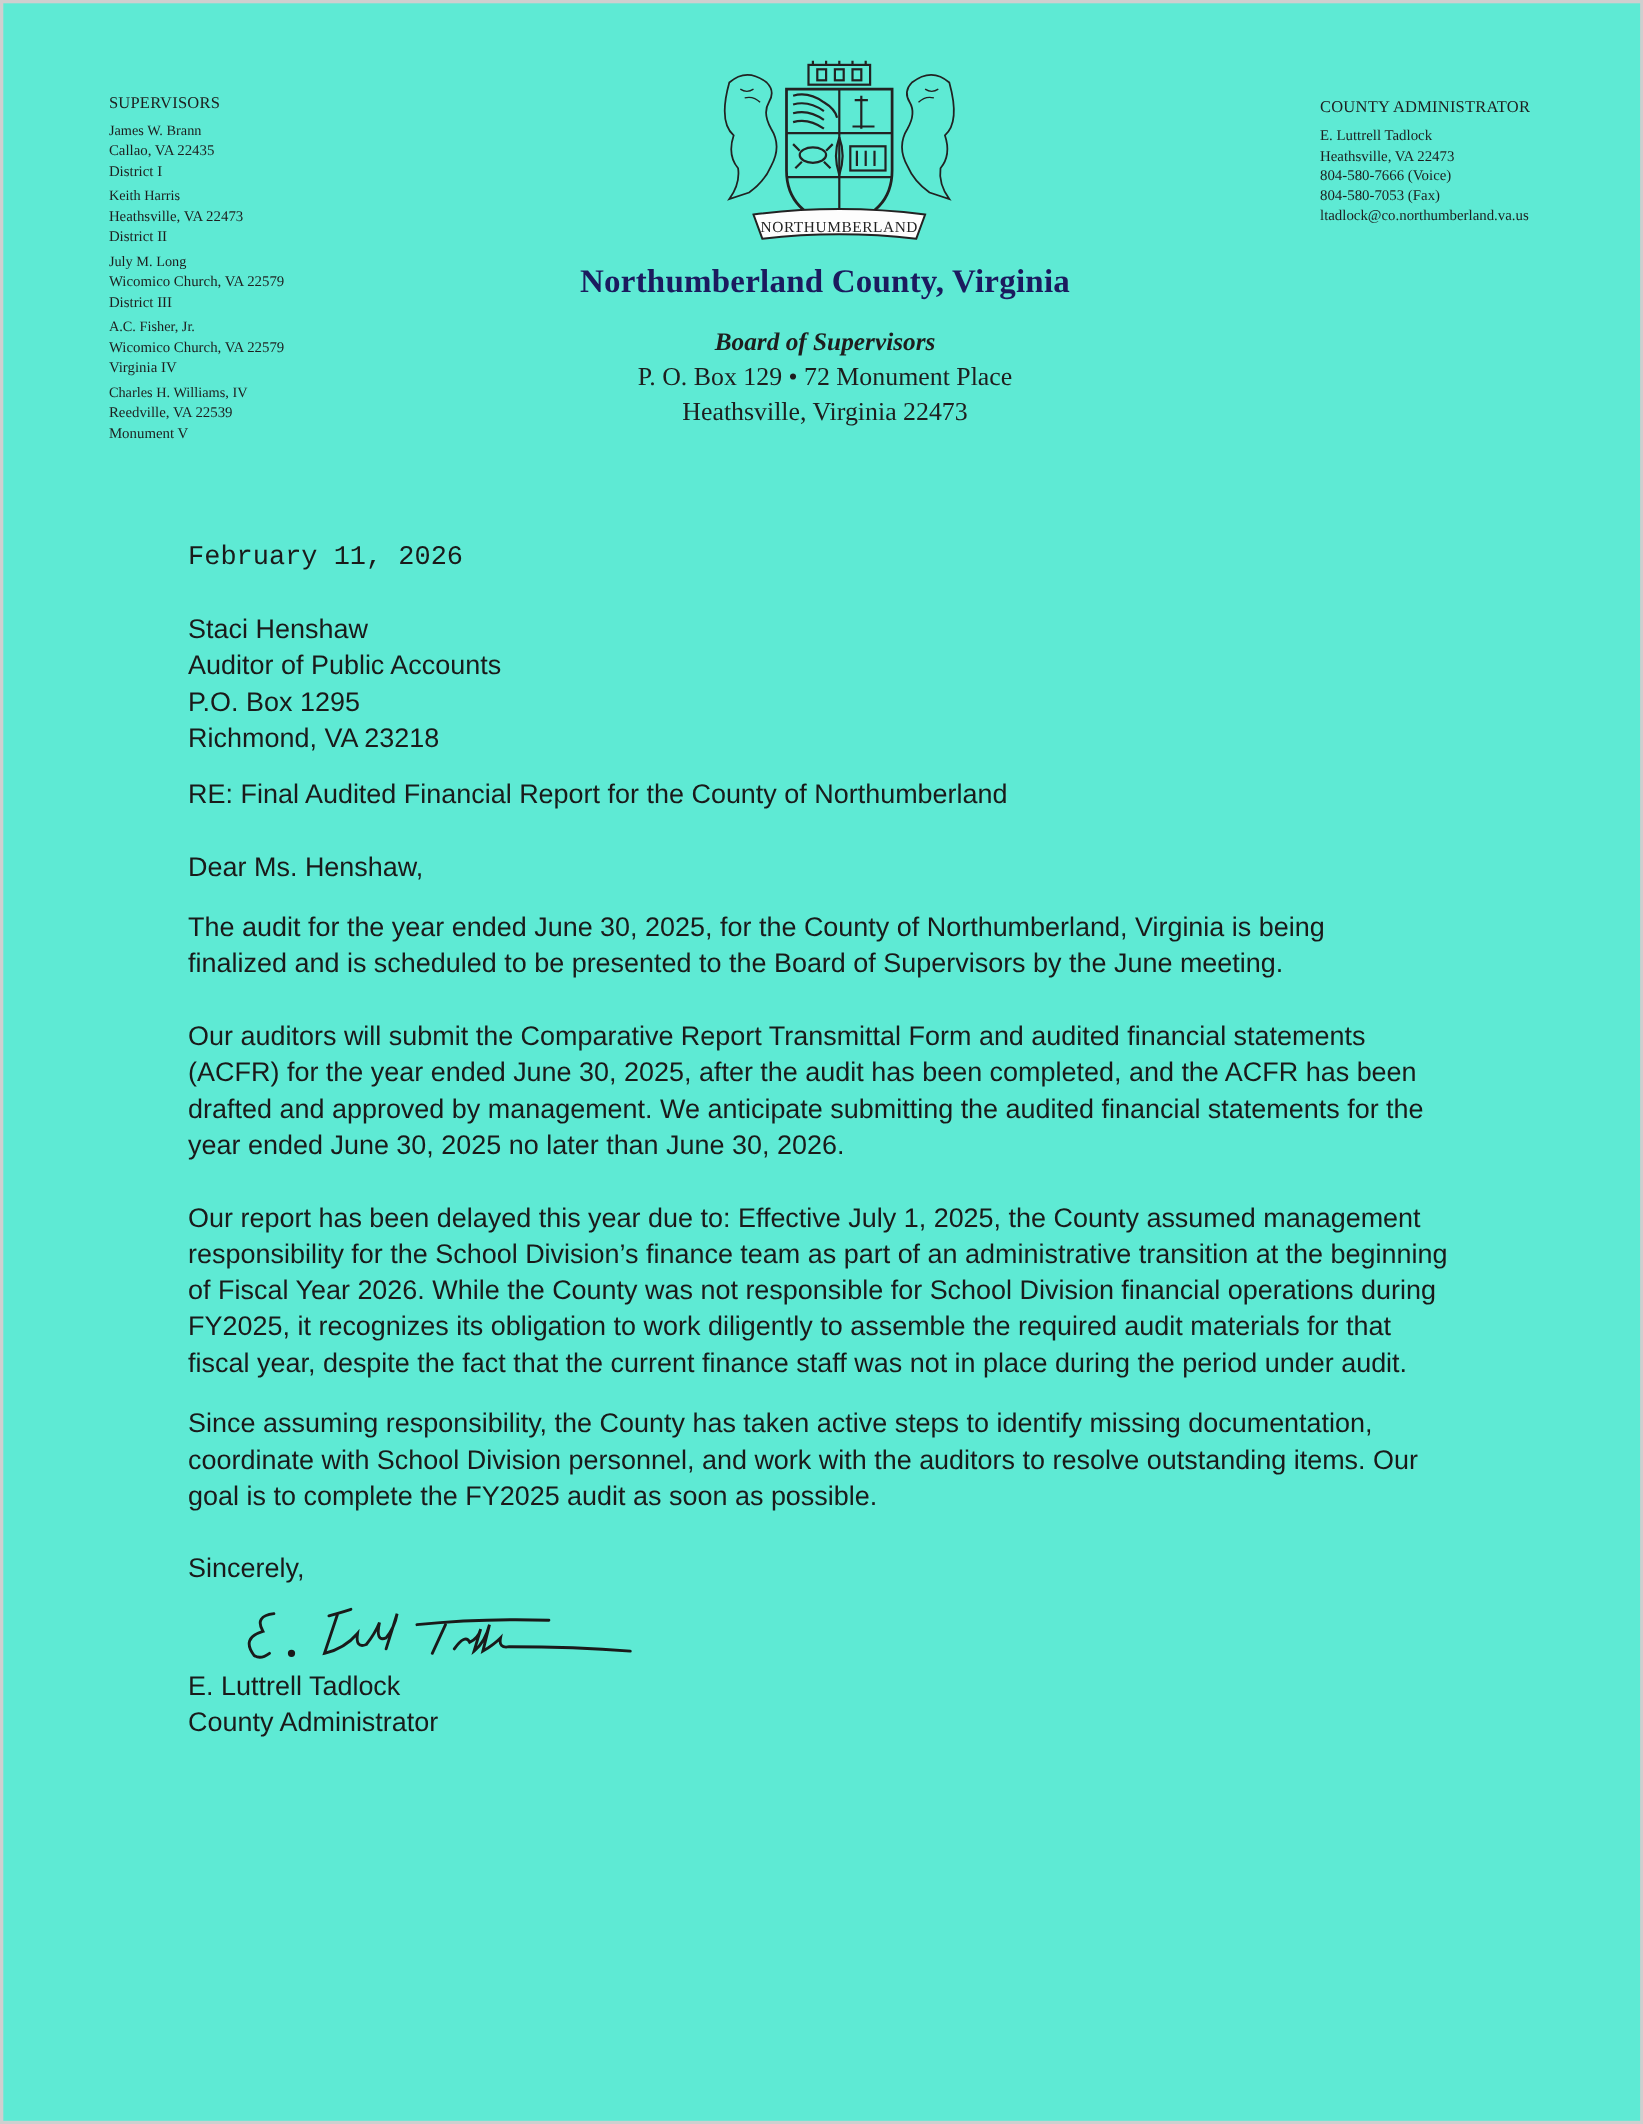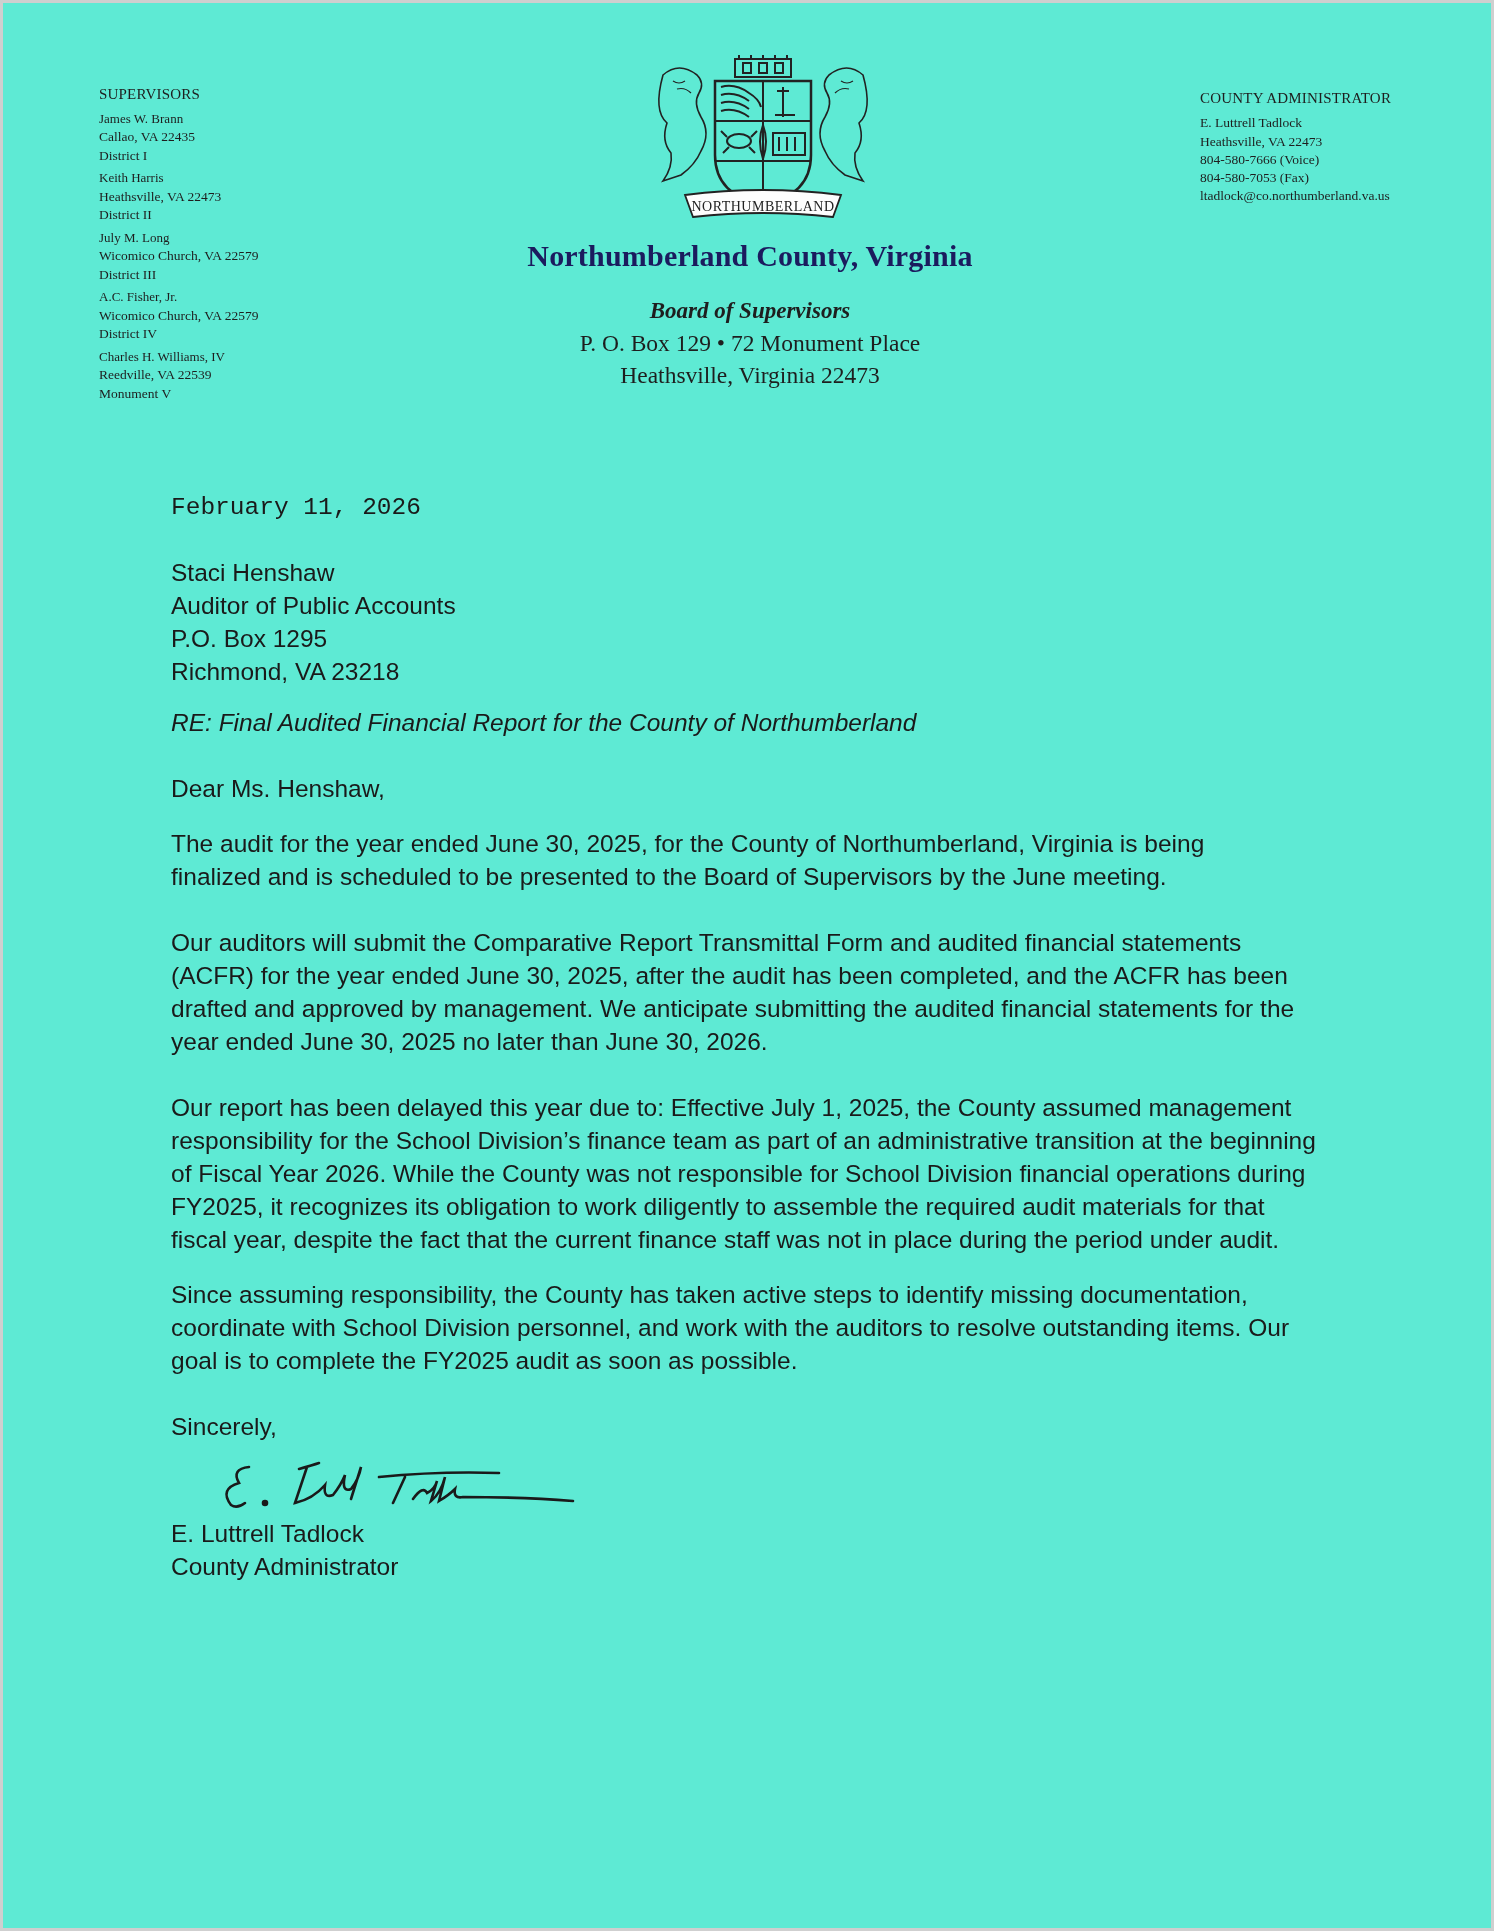--- a/index.html
+++ b/index.html
@@ -30,21 +30,21 @@
   }
   .org-sub { position: absolute; left: 0; width: 1494px; top: 292px; text-align: center; }
   .org-sub .board { font-style: italic; font-weight: bold; font-size: 23px; line-height: 32px; }
   .org-sub .addr { font-size: 23.5px; line-height: 32px; }
 
   
   .letter { position: absolute; left: 168px; top: 488px; width: 1160px; font-size: 24.5px; line-height: 33px; }
   .letter p { margin: 0; }
   .letter .date { margin-bottom: 32px; font-family: Liberation Mono, monospace; }
   .letter .recipient { margin-bottom: 18px; }
-  .letter .re { margin-bottom: 33px; font-style: italic; }
+  .letter .re { margin-bottom: 33px; }
   .letter .salutation { margin-bottom: 22px; }
   .letter .para { margin-bottom: 33px; }
   .letter .para.tight { margin-bottom: 22px; }
   .letter .closing { margin-top: 15px; }
   .signature { display: block; width: 450px; height: 72px; margin: 6px 0 -4px 20px; }
 </style>
 </head>
 <body>
 
 <div class="page">
@@ -62,21 +62,21 @@
       <div>District II</div>
     </div>
     <div class="member">
       <div class="name">July M. Long</div>
       <div>Wicomico Church, VA 22579</div>
       <div>District III</div>
     </div>
     <div class="member">
       <div class="name">A.C. Fisher, Jr.</div>
       <div>Wicomico Church, VA 22579</div>
-      <div>District IV</div>
+      <div>Virginia IV</div>
     </div>
     <div class="member">
       <div class="name">Charles H. Williams, IV</div>
       <div>Reedville, VA 22539</div>
       <div>Monument V</div>
     </div>
   </div>
 
   <svg class="seal" viewBox="0 0 240 172" fill="none" stroke="#222" stroke-width="2">
 

